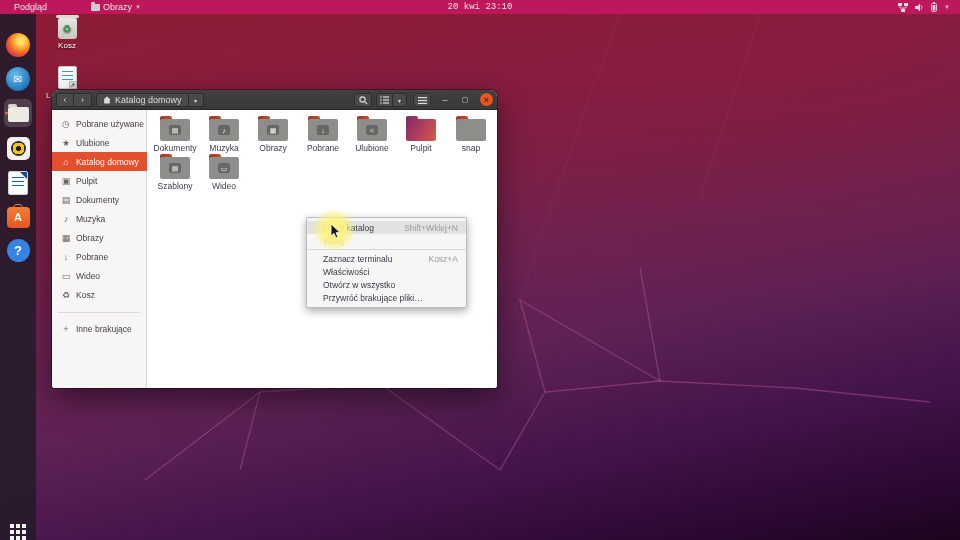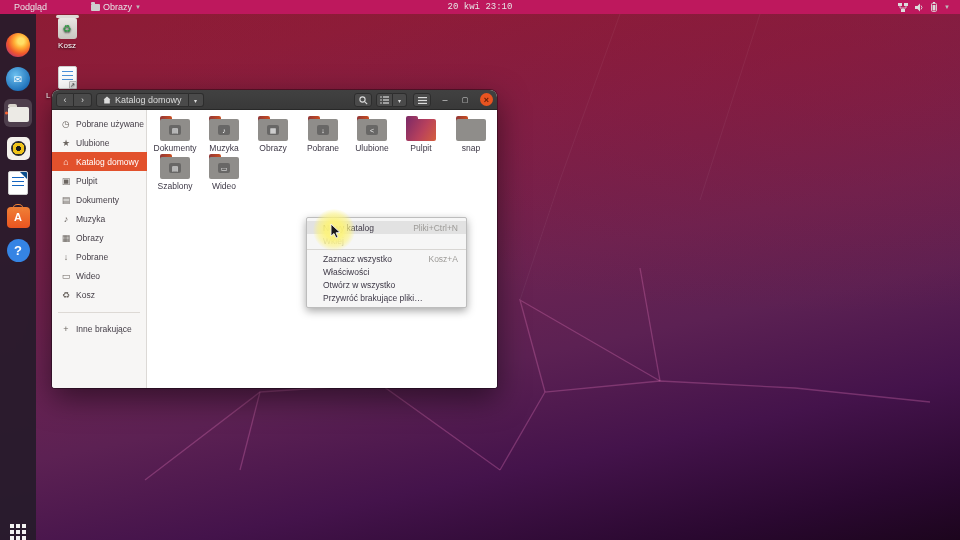--- a/index.html
+++ b/index.html
@@ -388,28 +388,28 @@
           </div>
         </div>
       <div class="file-label">Wideo</div>
     </div>
   </div>
 </div>
 
 <div class="ctxmenu">
   <div class="cm-item hovered">
     <span>Nowy katalog</span>
-    <span class="cm-shortcut">Pliki+Ctrl+N</span>
+    <span class="cm-shortcut">Shift+Wklej+N</span>
   </div>
   <div class="cm-item disabled">
     <span>Wklej</span>
   </div>
   <div class="cm-sep"></div>
   <div class="cm-item">
-    <span>Zaznacz wszystko</span>
+    <span>Zaznacz terminalu</span>
     <span class="cm-shortcut">Kosz+A</span>
   </div>
   <div class="cm-item">
     <span>Właściwości</span>
   </div>
   <div class="cm-item">
     <span>Otwórz w wszystko</span>
   </div>
   <div class="cm-item">
     <span>Przywróć brakujące pliki…</span>

